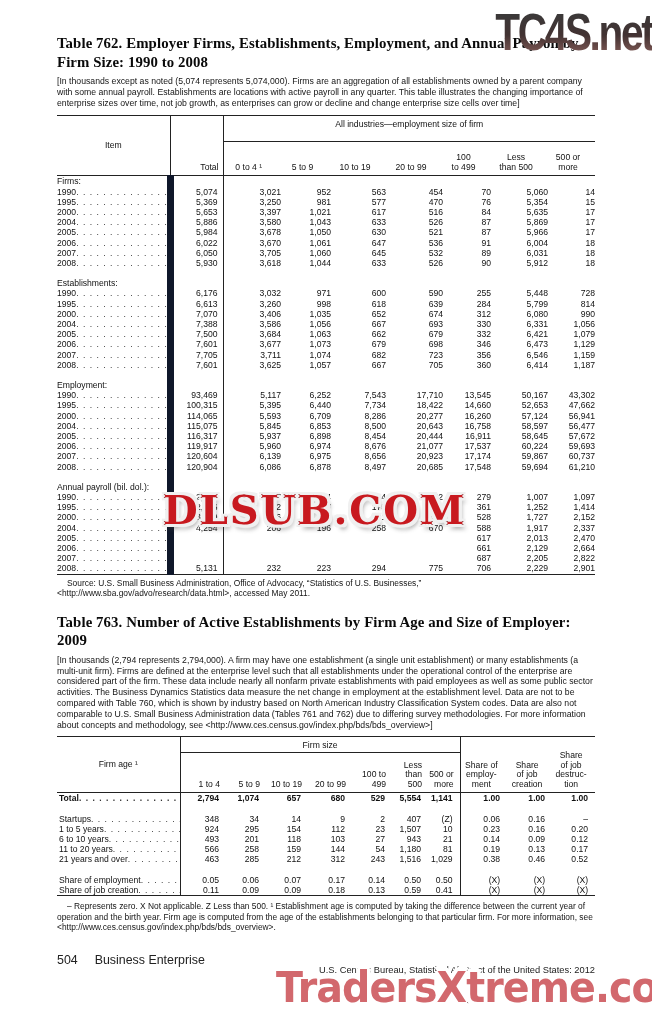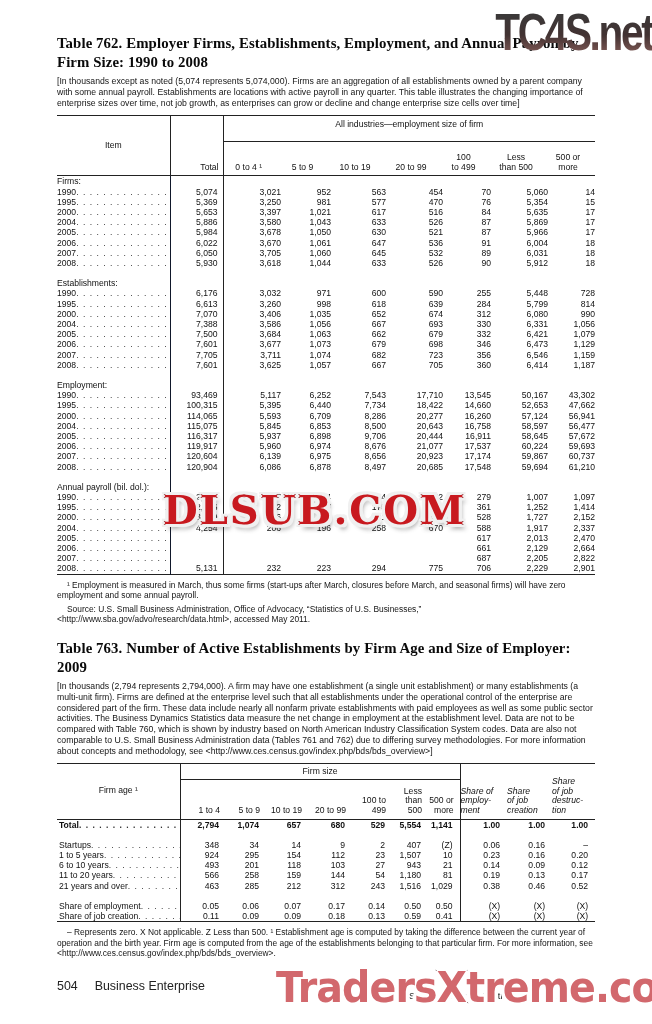--- a/index.html
+++ b/index.html
@@ -20,26 +20,26 @@
         border-bottom:1px solid #222;padding:0;}
   th.c-item{text-align:center;vertical-align:middle;}
   th.c-total{text-align:right;vertical-align:bottom;padding:0 4px 3px 0;border-left:1px solid #222;}
   th.c-group{text-align:center;vertical-align:bottom;padding-bottom:12px;height:13px;border-left:1.4px solid #222;}
   th.c-size{vertical-align:bottom;padding:0 7px 3px 0;height:30px;}
   th.v0h{border-left:1.4px solid #222;}
   th.c-age{text-align:center;vertical-align:middle;}
   th.c-group63{text-align:center;vertical-align:bottom;padding-bottom:2px;height:13px;border-left:1px solid #222;}
   th.c-size63{text-align:right;vertical-align:bottom;padding:0 6px 3px 0;height:36px;}
   th.v1h{border-left:1px solid #222;}
-  th.c-share{text-align:left;vertical-align:bottom;padding:9px 5px 3px 0;font-style:italic;}
+  th.c-share{text-align:center;vertical-align:bottom;padding:9px 5px 3px 0;}
   th.v2h{border-left:1px solid #222;}
   .t tbody td{line-height:10.2px;height:10.2px;padding:0;vertical-align:bottom;}
   td.num{text-align:right;padding-right:9px;}
   .t763 td.num{padding-right:7px;}
-  .t762 td.vt{border-left:1px solid #0f172a;padding-right:5px;}
+  .t762 td.vt{border-left:7px solid #0f172a;padding-right:5px;}
   .t762 td.v0{border-left:1.4px solid #222;}
   .t763 td.v1{border-left:1px solid #222;}
   .t763 td.v2{border-left:1px solid #222;}
   td.seclabel{text-align:left;padding-left:1px;}
   td.lab{padding-left:4px;}
   .t763 td.lab{padding-left:2px;}
   .labwrap{display:flex;align-items:center;overflow:hidden;}
   .labwrap .txt{white-space:nowrap;}
   .dots{flex:1;overflow:hidden;white-space:nowrap;color:#333;letter-spacing:1px;}
   .dots::before{content:" . . . . . . . . . . . . . . . . . . . . . . . . . . . . . . . . . . . .";}
@@ -448,21 +448,21 @@
           <tr>
             <td class="lab">
               <div class="labwrap">
                 <span class="txt">2005</span>
                 <span class="dots"></span>
               </div>
             </td>
             <td class="num vt">116,317</td>
             <td class="num v0">5,937</td>
             <td class="num">6,898</td>
-            <td class="num">9,706</td>
+            <td class="num">8,454</td>
             <td class="num">20,444</td>
             <td class="num">16,911</td>
             <td class="num">58,645</td>
             <td class="num">57,672</td>
           </tr>
           <tr>
             <td class="lab">
               <div class="labwrap">
                 <span class="txt">2006</span>
                 <span class="dots"></span>
@@ -638,21 +638,20 @@
             <td class="num">223</td>
             <td class="num">294</td>
             <td class="num">775</td>
             <td class="num">706</td>
             <td class="num">2,229</td>
             <td class="num">2,901</td>
           </tr>
         </tbody>
     </table>
 
-    <p class="fn fn-first">¹ Employment is measured in March, thus some firms (start-ups after March, closures before March, and seasonal firms) will have zero employment and some annual payroll.</p>
     <p class="fn">Source: U.S. Small Business Administration, Office of Advocacy, “Statistics of U.S. Businesses,” &lt;http://www.sba.gov/advo/research/data.html&gt;, accessed May 2011.</p>
 
     <p class="ttl ttl2">Table 763. Number of Active Establishments by Firm Age and Size of Employer: 2009</p>
     <p class="intro">[In thousands (2,794 represents 2,794,000). A firm may have one establishment (a single unit establishment) or many establishments (a multi-unit firm). Firms are defined at the enterprise level such that all establishments under the operational control of the enterprise are considered part of the firm. These data include nearly all nonfarm private establishments with paid employees as well as some public sector activities. The Business Dynamics Statistics data measure the net change in employment at the establishment level. Data are not to be compared with Table 760, which is shown by industry based on North American Industry Classification System codes. Data are also not comparable to U.S. Small Business Administration data (Tables 761 and 762) due to differing survey methodologies. For more information about concepts and methodology, see &lt;http://www.ces.census.gov/index.php/bds/bds_overview&gt;]</p>
 
     <table class="t t763">
       <colgroup>
         <col style="width:123px">
           <col style="width:46px">
           <col style="width:40px">

